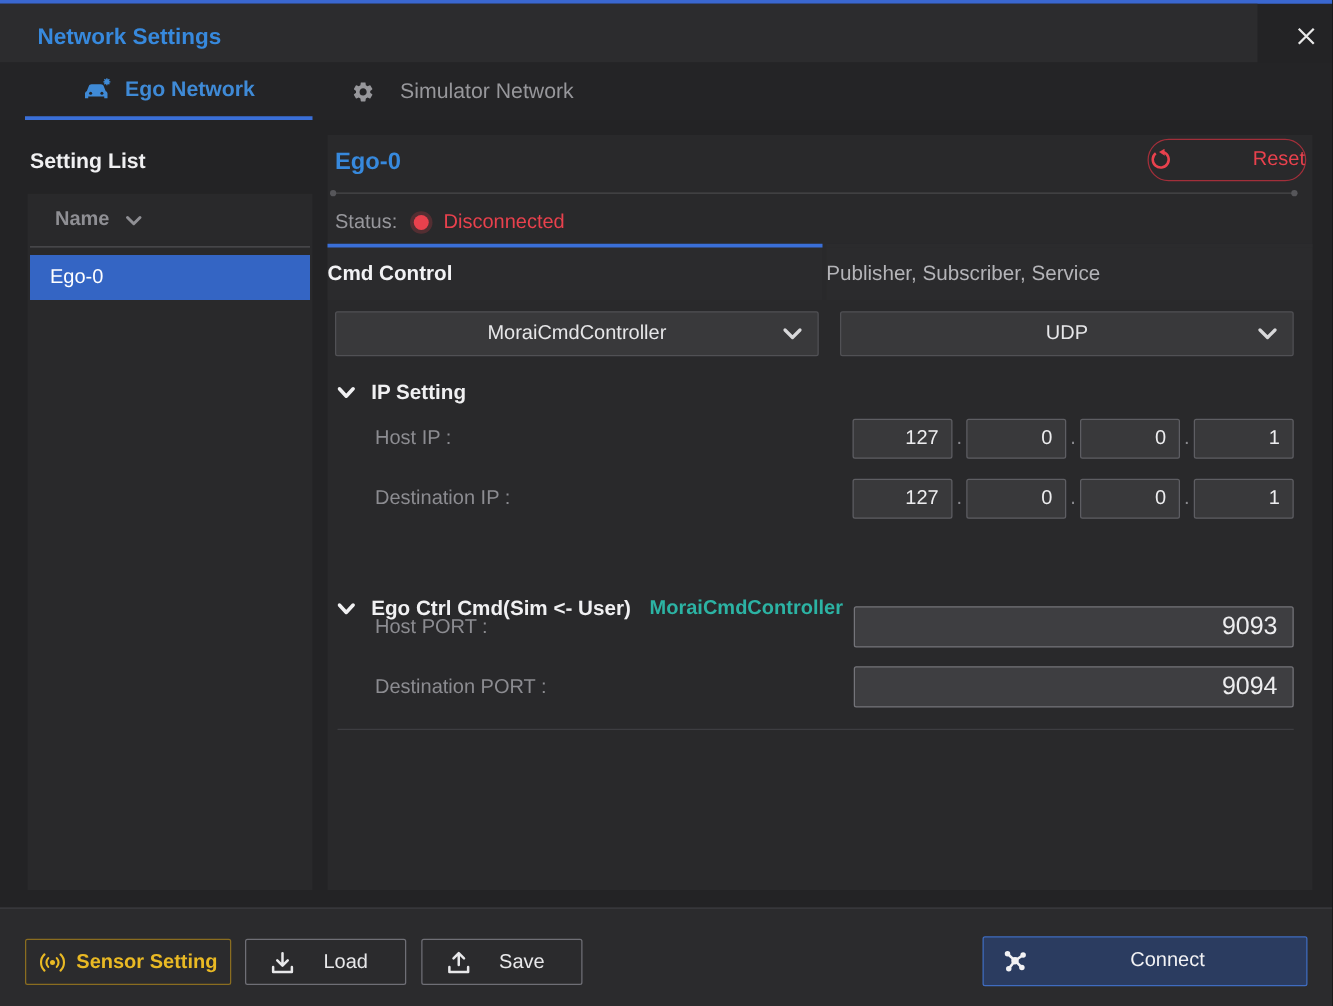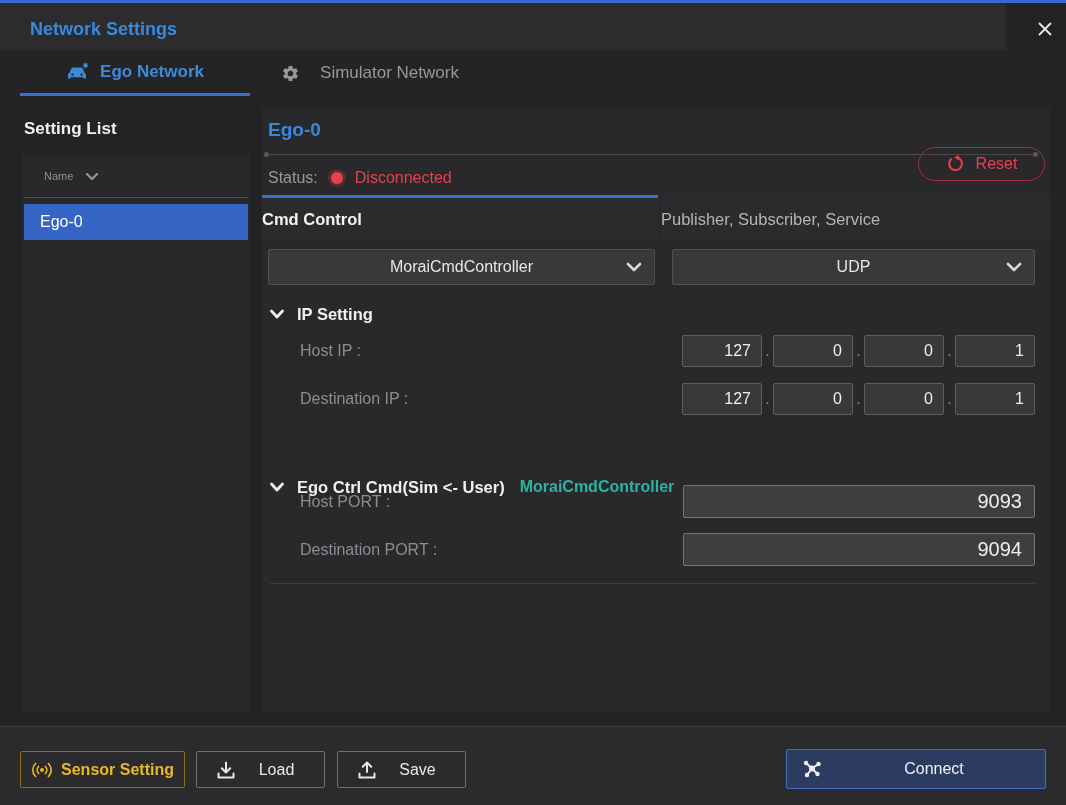--- a/index.html
+++ b/index.html
@@ -14,29 +14,29 @@
   .close-btn{left:1030px;top:11px;width:30px;height:30px;justify-content:center;cursor:pointer;}
   
   .tabbar{left:0;top:50px;width:1066px;height:46px;background:#242426;}
   .tab{height:46px;justify-content:center;gap:10px;font-size:17px;cursor:pointer;box-sizing:border-box;}
   .tab-ego{left:20px;top:50px;width:230px;color:#3f8ad6;font-weight:bold;border-bottom:3px solid #3a6fd8;}
   .tab-sim{left:255px;top:50px;width:230px;color:#97979b;}
   
   .sb-title{left:24px;top:112px;height:34px;color:#f0f0f2;font-size:17px;font-weight:bold;}
   .sb-panel{left:22px;top:155px;width:228px;height:557px;background:#29292b;}
   .sb-header{left:0;top:0;width:228px;height:42px;padding-left:22px;box-sizing:border-box;
-             color:#8f8f94;font-weight:normal;font-size:11px;gap:12px;cursor:pointer;}
+             color:#8f8f94;font-weight:bold;font-size:16px;gap:12px;cursor:pointer;}
   .sb-hdiv{left:2px;top:42px;width:224px;height:1px;background:#505054;}
   .sb-row{left:2px;top:49px;width:224px;height:36px;background:#3465c4;padding-left:16px;
           box-sizing:border-box;color:#fff;font-size:16px;cursor:pointer;}
   
   .main{left:262px;top:108px;width:788px;height:604px;background:#29292b;}
   .m-title{left:6px;top:4px;height:36px;color:#3789dd;font-size:19px;font-weight:bold;}
   .reset-btn{left:656px;top:3px;width:127px;height:34px;border:1px solid #a22f3a;border-radius:17px;
-             justify-content:center;gap:12px;color:#e8414d;font-size:16px;cursor:pointer;box-sizing:border-box;margin-top:36px;}
+             justify-content:space-between;gap:12px;color:#e8414d;font-size:16px;cursor:pointer;box-sizing:border-box;}
   .m-div1{left:6px;top:46px;width:770px;height:1px;background:#48484b;}
   .dot-h{width:5px;height:5px;border-radius:50%;background:#56565a;}
   .status-row{left:6px;top:56px;height:28px;gap:9px;font-size:16px;}
   .status-lbl{color:#97979c;}
   .status-dot{width:12px;height:12px;border-radius:50%;background:#e8414d;
               box-shadow:0 0 0 3px rgba(232,65,77,.22);margin-left:4px;}
   .status-val{color:#e8414d;margin-left:3px;}
   .subtab{height:45px;justify-content:flex-start;font-size:16.5px;background:#2b2b2d;
           box-sizing:border-box;cursor:pointer;}
   .subtab-l{left:0;top:87px;width:396px;border-top:3px solid #3a6fd8;color:#f2f2f4;font-weight:bold;}

